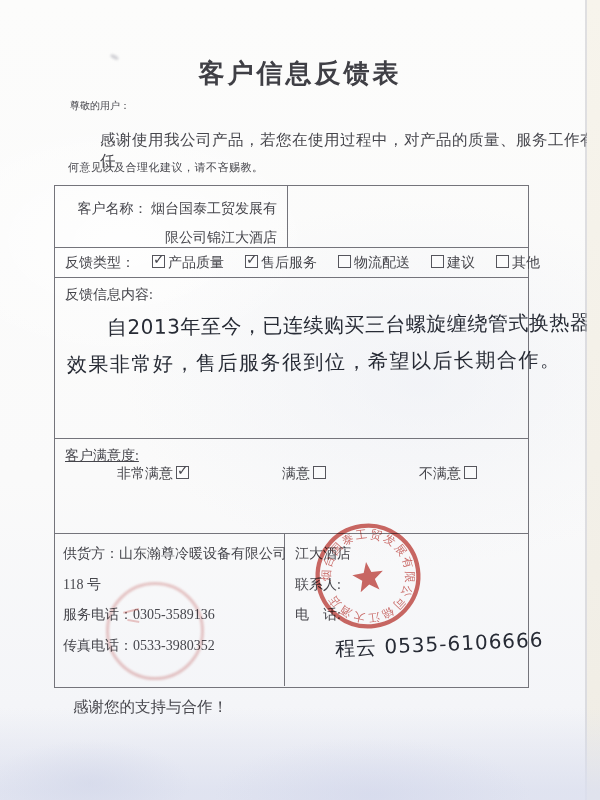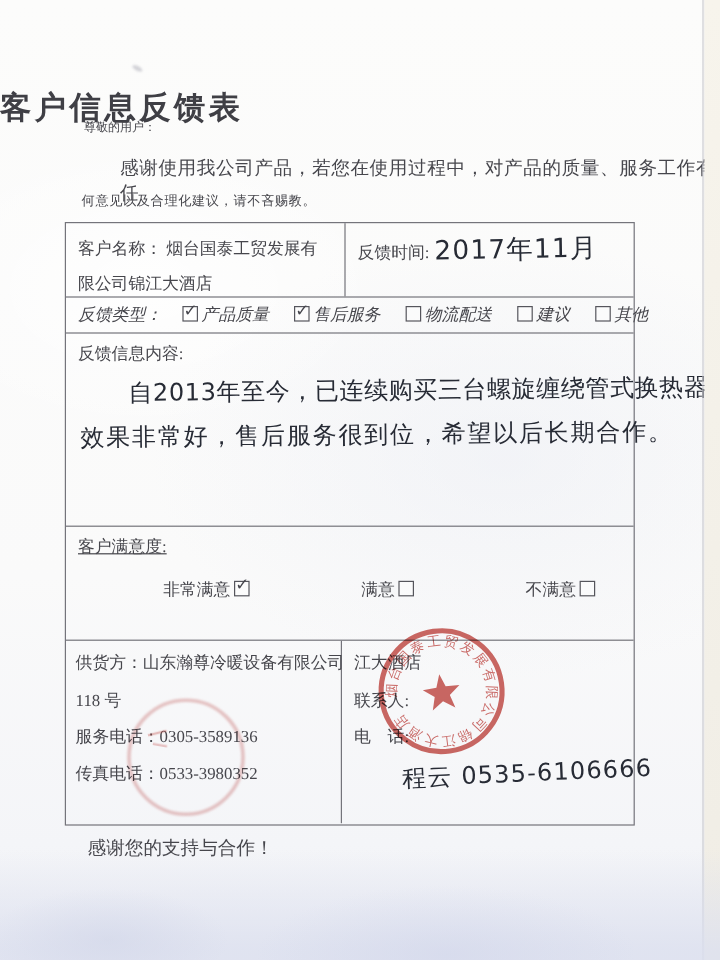--- a/index.html
+++ b/index.html
@@ -17,49 +17,49 @@
   .edge-line{position:absolute;left:585px;top:0;width:2px;height:800px;background:#c7c7cc;opacity:.55;}
   .edge-strip{position:absolute;left:587px;top:0;width:13px;height:800px;background:linear-gradient(to bottom,#f7f4ec,#f0ede5);}
   .bottom-tint{position:absolute;left:0;top:688px;width:600px;height:112px;pointer-events:none;
     background:
       radial-gradient(140px 60px at 15% 85%, rgba(206,211,231,.5), transparent 72%),
       radial-gradient(220px 80px at 62% 96%, rgba(206,211,233,.45), transparent 72%),
       linear-gradient(to bottom, rgba(226,229,241,0) 18%, rgba(220,224,239,.8) 92%);}
   .smudge{position:absolute;left:110px;top:55px;width:9px;height:4px;background:#b7b7c0;border-radius:50%;
     transform:rotate(28deg);filter:blur(1px);opacity:.6;}
 
-  .title{position:absolute;left:0;top:72px;width:600px;
+  .title{position:absolute;left:0;top:56px;width:600px;text-align:center;
     font-family:"Liberation Sans",sans-serif;font-weight:700;font-size:26px;letter-spacing:3px;color:#3f3f45;}
   .greet{position:absolute;left:70px;top:99px;font-size:10px;}
   .intro1{position:absolute;left:100px;top:130px;font-size:15.5px;letter-spacing:.5px;}
   .intro2{position:absolute;left:68px;top:160px;font-size:11px;letter-spacing:.5px;}
   .closing{position:absolute;left:73px;top:697px;font-size:15.5px;}
 
   
   .tbl{position:absolute;left:54px;top:185px;width:475px;height:503px;border:1px solid #74747b;font-size:14px;box-sizing:border-box;}
   .row{box-sizing:border-box;border-bottom:1px solid #74747b;position:relative;}
   .row:last-child{border-bottom:none;}
   .cell{box-sizing:border-box;padding:8px 10px;position:relative;}
-  .r1{height:62px;display:flex;}
+  .r1{height:62px;display:flex;text-align:right;}
   .r1 .c-name{width:233px;border-right:1px solid #74747b;line-height:29px;}
   .r1 .c-time{flex:1;line-height:29px;}
-  .r2{height:30px;padding:6px 10px;white-space:nowrap;font-style:italic;}
+  .r2{height:30px;padding:6px 10px;white-space:nowrap;}
   .r3{height:161px;padding:8px 10px;}
   .r4{height:95px;padding:8px 10px;text-decoration:underline;}
   .r5{height:152px;display:flex;}
   .r5 .c-supplier{width:230px;border-right:1px solid #74747b;padding:5px 8px;}
   .r5 .c-user{flex:1;padding:5px 10px;}
   .line{line-height:30.5px;white-space:nowrap;}
 
   
   .opts{white-space:nowrap;}
   .r2 .opts{margin-left:14px;}
   .opt{display:inline-block;}
   .r2 .opt{margin-right:18px;}
-  .sat{display:block;margin-top:18px;margin-left:52px;text-align:center;}
+  .sat{display:block;margin-left:52px;}
   .sat .opt{margin-right:0;}
   .sat .opt + .opt{margin-left:90px;}
   .cb{display:inline-block;width:11px;height:11px;border:1.5px solid #55555c;position:relative;
     vertical-align:-1px;margin:0 3px;background:rgba(255,255,255,.4);}
   .cb.checked::after{content:"\2713";position:absolute;left:0px;top:-5px;font-size:14px;color:#45454c;
     font-family:"DejaVu Sans",sans-serif;}
 
   
   .hand{font-family:"DejaVu Sans",sans-serif;color:#272b35;}
   .hw-date{font-size:22px;display:inline-block;transform:rotate(-1deg);margin-left:4px;letter-spacing:1px;}
@@ -88,23 +88,20 @@
   <div class="title">客户信息反馈表</div>
   <div class="greet">尊敬的用户：</div>
   <div class="intro1">感谢使用我公司产品，若您在使用过程中，对产品的质量、服务工作有任</div>
   <div class="intro2">何意见以及合理化建议，请不吝赐教。</div>
 
   <div class="tbl">
 
     <div class="row r1">
       <div class="cell c-name">
         <span class="lbl">客户名称： </span><span>烟台国泰工贸发展有限公司锦江大酒店</span>
-      </div>
-      <div class="cell c-time">
-        <span class="lbl">反馈时间:</span><span class="hand hw-date">2017年11月</span>
       </div>
     </div>
 
     <div class="row r2">
       <span class="lbl">反馈类型：</span><span class="opts"><span class="opt"><span class="cb checked"></span><span>产品质量</span></span><span class="opt"><span class="cb checked"></span><span>售后服务</span></span><span class="opt"><span class="cb"></span><span>物流配送</span></span><span class="opt"><span class="cb"></span><span>建议</span></span><span class="opt"><span class="cb"></span><span>其他</span></span></span>
     </div>
 
     <div class="row r3">
       <div class="lbl">反馈信息内容:</div>
       <div class="hand hw-l1">自2013年至今，已连续购买三台螺旋缠绕管式换热器，运行</div>

